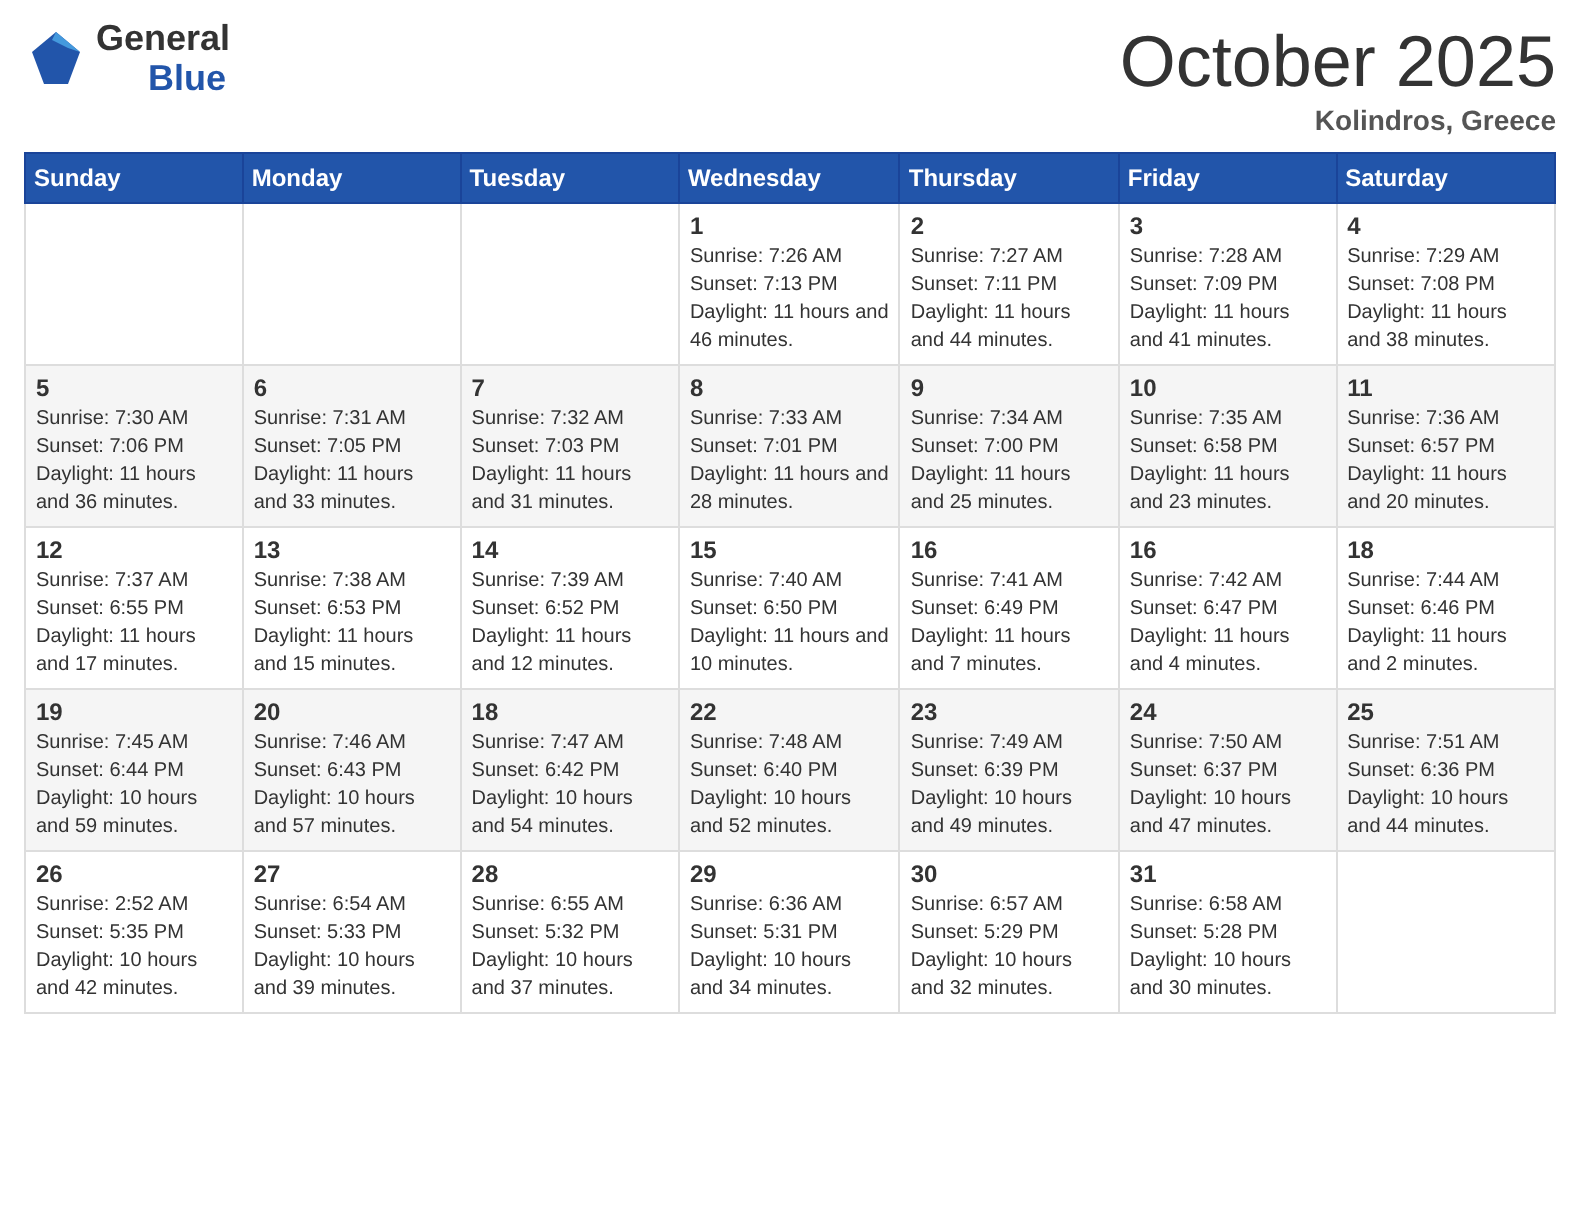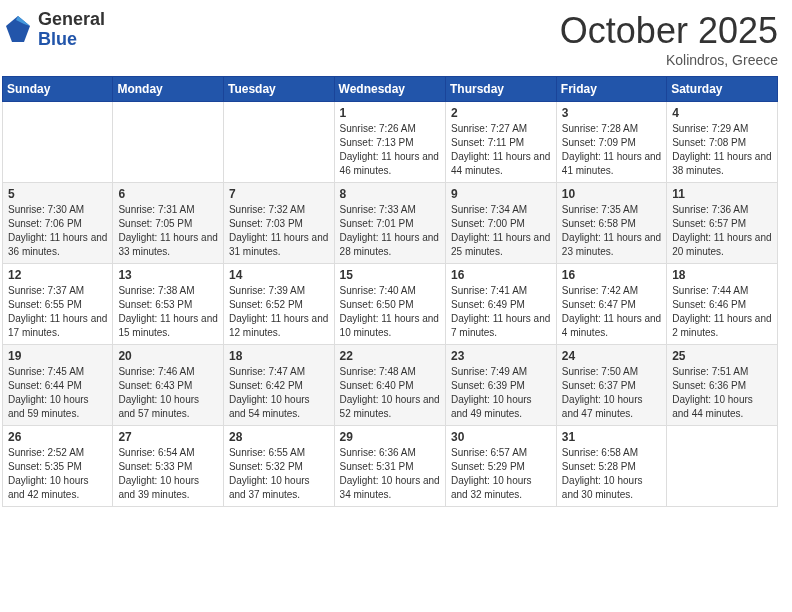--- a/index.html
+++ b/index.html
@@ -4,21 +4,21 @@
   <style>
     * { box-sizing: border-box; margin: 0; padding: 0; }
     body {
       font-family: Arial, Helvetica, sans-serif;
       background: #fff;
       width: 792px;
       min-height: 612px;
     }
     .page {
       width: 792px;
-      padding: 10px 14px 14px 2px;
+      padding: 10px 14px 14px 12px;
     }
     .header {
       display: flex;
       justify-content: space-between;
       align-items: flex-start;
       margin-bottom: 8px;
     }
     .logo {
       display: flex;
       align-items: center;
@@ -31,38 +31,40 @@
     }
     .logo-general {
       font-size: 18px;
       font-weight: bold;
       color: #333;
     }
     .logo-blue {
       font-size: 18px;
       font-weight: bold;
       color: #2255aa;
+      margin-left: 26px;
     }
     .logo-icon {
       width: 32px;
       height: 32px;
       margin-right: 4px;
     }
     .title-block {
       text-align: right;
     }
     .month-title {
       font-size: 36px;
       color: #333;
       font-weight: normal;
       margin-left: 24px;
     }
     .subtitle {
       font-size: 14px;
       color: #555;
+      font-weight: bold;
     }
     .calendar {
       width: 100%;
       border-collapse: collapse;
       border: 1px solid #ccc;
     }
     .calendar th {
       background: #2255aa;
       color: #fff;
       font-size: 12px;

